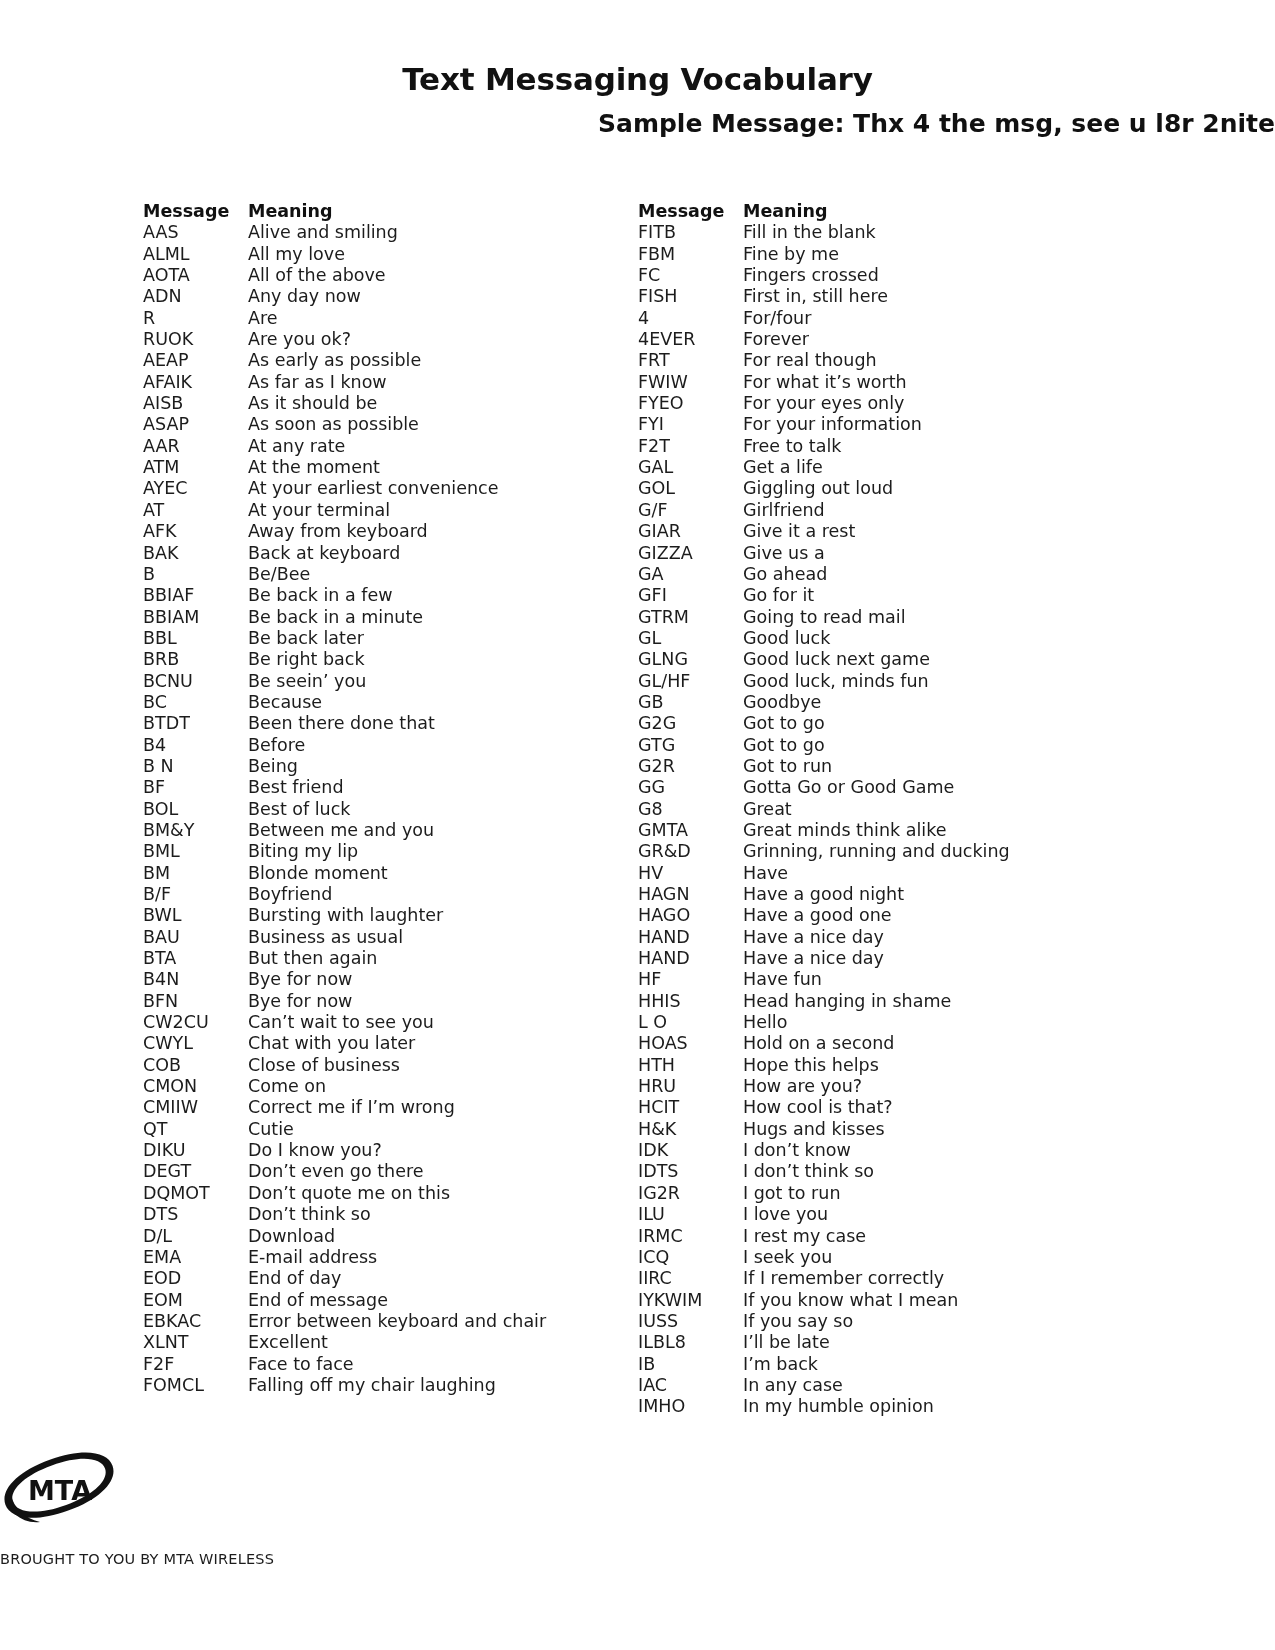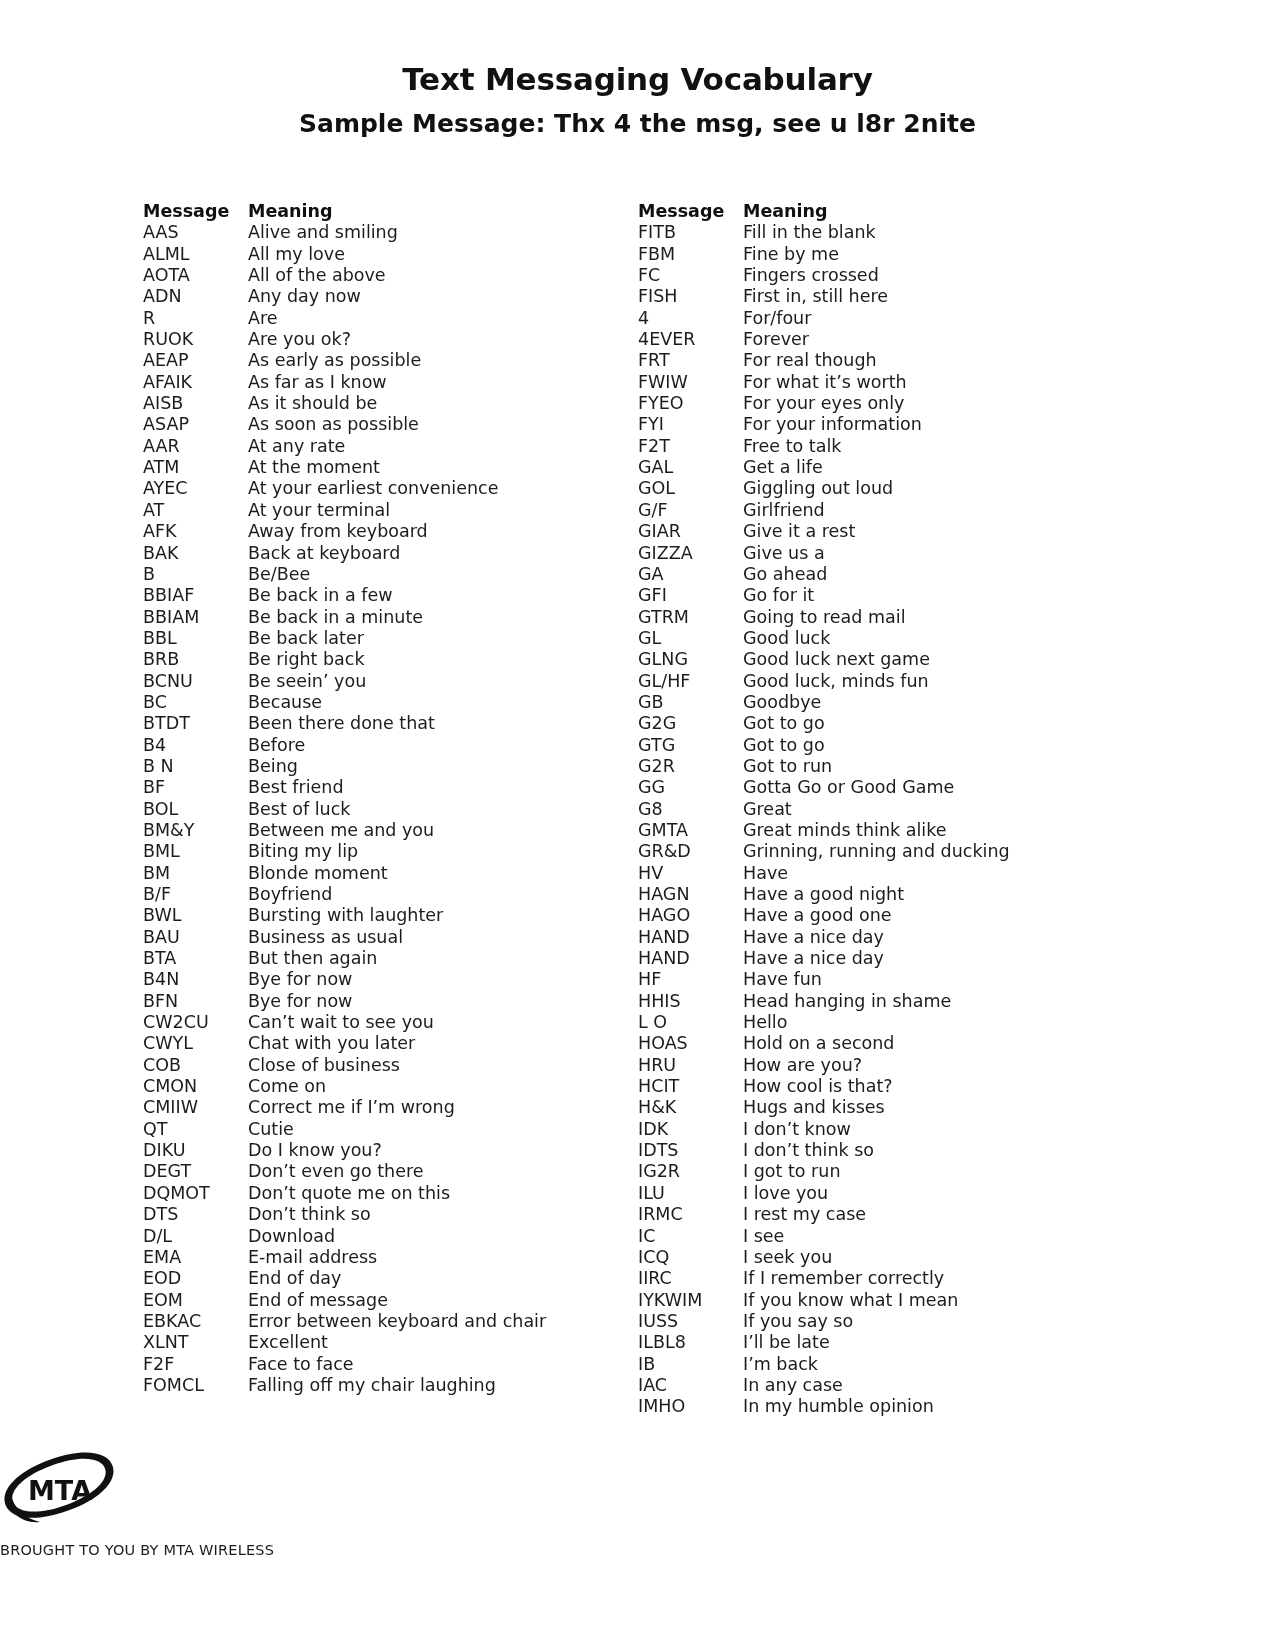--- a/index.html
+++ b/index.html
@@ -37,20 +37,21 @@
     margin: 0;
     line-height: 1.15;
   }
   .doc-subtitle {
     font-family: "DejaVu Sans", sans-serif;
     font-size: 25px;
     font-weight: bold;
     color: #111111;
     margin: 12px 0 0 0;
     line-height: 1.15;
+    text-align: right;
   }
 
   
   .columns {
     position: absolute;
     top: 176px;
     left: 0;
     width: 1275px;
     display: flex;
     flex-direction: row;
@@ -89,21 +90,21 @@
     position: absolute;
     left: 0;
     top: 1452px;
     width: 1275px;
   }
   .logo-wrap {
     display: inline-block;
     line-height: 0;
   }
   .footer-text {
-    margin-top: 8px;
+    margin-top: 17px;
     font-family: "DejaVu Sans", sans-serif;
     font-size: 14.5px;
     letter-spacing: 0.2px;
     color: #1c1c1c;
   }
 </style>
 </head>
 <body>
 
 <div class="page">
@@ -507,20 +508,24 @@
             </tr>
             <tr>
               <td class="c-msg">L O</td>
               <td class="c-mean">Hello</td>
             </tr>
             <tr>
               <td class="c-msg">HOAS</td>
               <td class="c-mean">Hold on a second</td>
             </tr>
             <tr>
+              <td class="c-msg">HTH</td>
+              <td class="c-mean">Hope this helps</td>
+            </tr>
+            <tr>
               <td class="c-msg">HRU</td>
               <td class="c-mean">How are you?</td>
             </tr>
             <tr>
               <td class="c-msg">HCIT</td>
               <td class="c-mean">How cool is that?</td>
             </tr>
             <tr>
               <td class="c-msg">H&amp;K</td>
               <td class="c-mean">Hugs and kisses</td>
@@ -537,24 +542,20 @@
               <td class="c-msg">IG2R</td>
               <td class="c-mean">I got to run</td>
             </tr>
             <tr>
               <td class="c-msg">ILU</td>
               <td class="c-mean">I love you</td>
             </tr>
             <tr>
               <td class="c-msg">IRMC</td>
               <td class="c-mean">I rest my case</td>
-            </tr>
-            <tr>
-              <td class="c-msg">IC</td>
-              <td class="c-mean">I see</td>
             </tr>
             <tr>
               <td class="c-msg">ICQ</td>
               <td class="c-mean">I seek you</td>
             </tr>
             <tr>
               <td class="c-msg">IIRC</td>
               <td class="c-mean">If I remember correctly</td>
             </tr>
             <tr>

